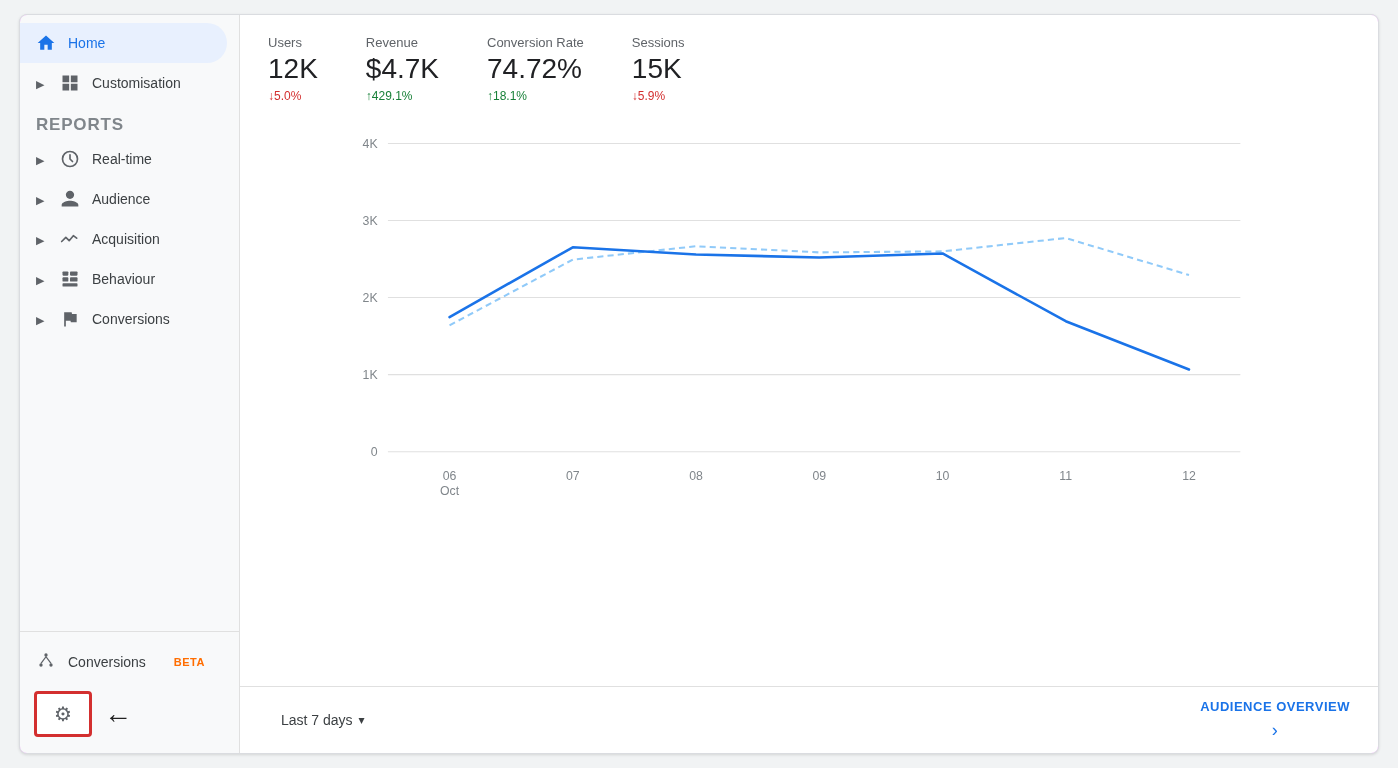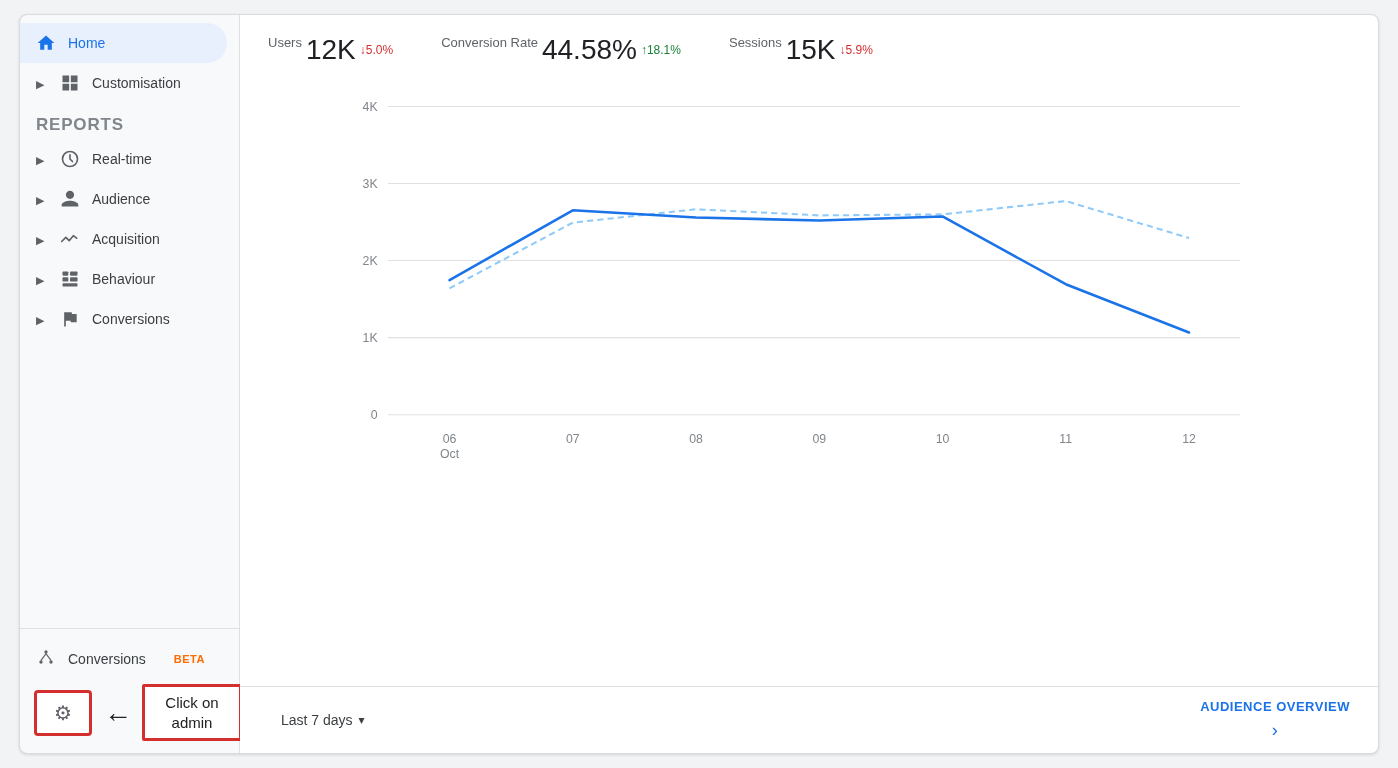--- a/index.html
+++ b/index.html
@@ -161,20 +161,21 @@
     }
 
     
     .metrics-row {
       display: flex;
       padding: 20px 28px 12px;
       gap: 48px;
     }
     .metric-item {
       display: flex;
+      flex-direction: column;
       gap: 4px;
     }
     .metric-label {
       font-size: 13px;
       color: #5f6368;
       font-weight: 400;
     }
     .metric-value {
       font-size: 28px;
       font-weight: 400;
@@ -335,38 +336,42 @@
         <span>Conversions</span>
         <span class="beta-badge">BETA</span>
       </div>
 
       <div style="display:flex; align-items:center; gap:4px; padding: 4px 6px;">
         <div class="admin-row" style="flex: 0 0 auto; padding: 8px 14px;">
           <span class="admin-gear">⚙</span>
         </div>
         <div style="display:flex; align-items:center; gap:6px;">
           <span class="arrow-icon">←</span>
-          <div class="click-on-admin-box">Click on admin</div>
         </div>
       </div>
     </div>
   </div>
 
   <div class="main-content">
 
 
     <div class="metrics-row">
       <div class="metric-item">
         <span class="metric-label">Users</span>
         <span class="metric-value">12K</span>
         <span class="metric-change down">↓5.0%</span>
       </div>
       <div class="metric-item">
+        <span class="metric-label">Revenue</span>
+        <span class="metric-value">$4.7K</span>
+        <span class="metric-change up">↑429.1%</span>
+      </div>
+      <div class="metric-item">
         <span class="metric-label">Conversion Rate</span>
-        <span class="metric-value">44.58%</span>
+        <span class="metric-value">74.72%</span>
         <span class="metric-change up">↑18.1%</span>
       </div>
       <div class="metric-item">
         <span class="metric-label">Sessions</span>
         <span class="metric-value">15K</span>
         <span class="metric-change down">↓5.9%</span>
       </div>
     </div>
 
     <div class="chart-area">

